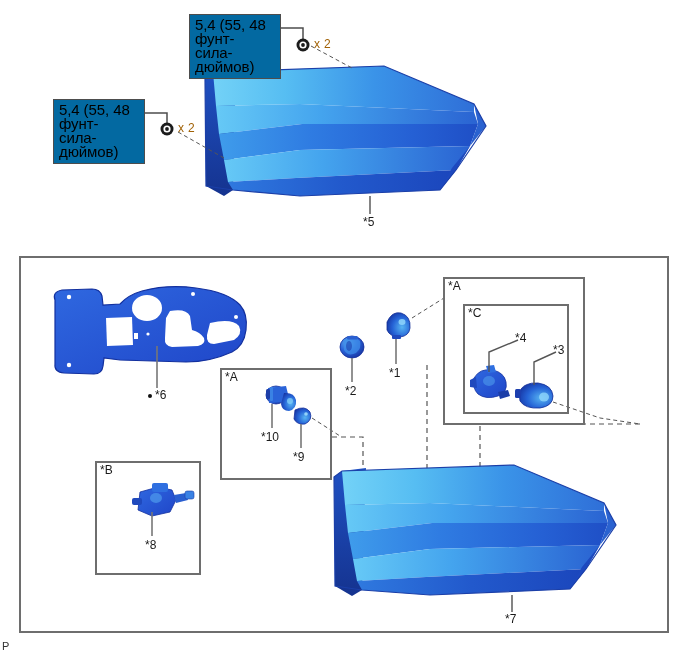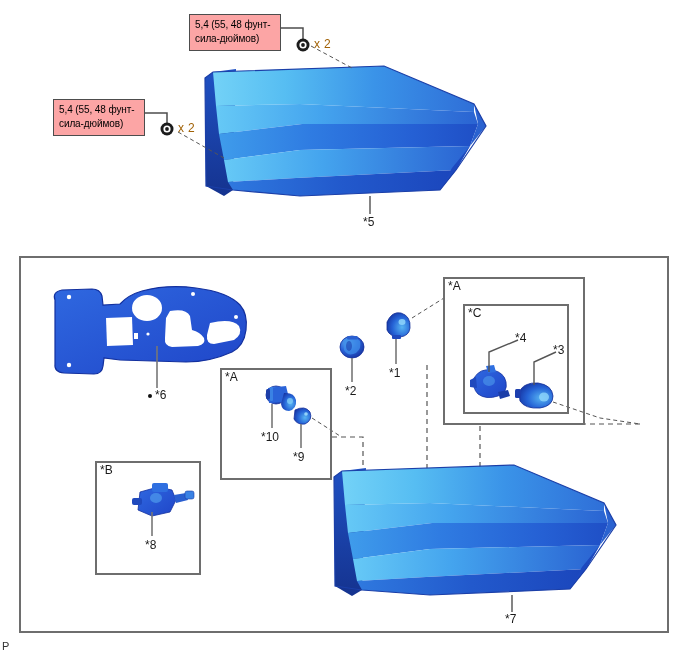--- a/index.html
+++ b/index.html
@@ -14,22 +14,22 @@
     overflow: hidden;
   }
   #stage { position: absolute; left: 0; top: 0; width: 688px; height: 658px; }
 
   .svg-layer { position: absolute; left: 0; top: 0; width: 688px; height: 658px; }
 
   
   .callout {
     position: absolute;
     border: 1.5px solid #4d4d4d;
-    background: #fca5a5;
-    font-size: 10px;
+    background: #0369a1;
+    font-size: 15px;
     line-height: 14px;
     color: #000000;
     padding: 3px 5px 4px 5px;
     white-space: pre-line;
     letter-spacing: -0.1px;
   }
   .qty {
     position: absolute;
     font-size: 12px;
     color: #a16207;

